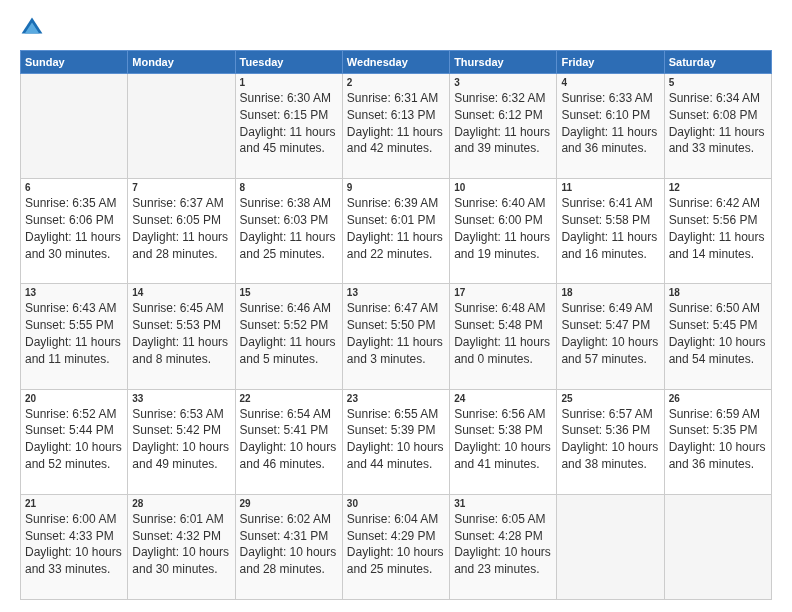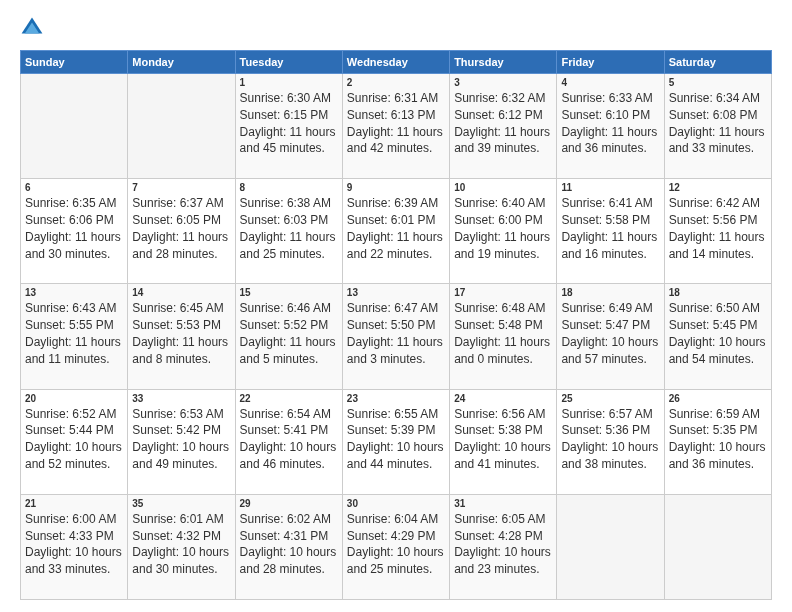--- a/index.html
+++ b/index.html
@@ -301,21 +301,21 @@
         </td>
         </tr>
         <tr>
           <td>
           <span class="day-number">21</span>
           <div class="day-info">
             Sunrise: 6:00 AM<br>Sunset: 4:33 PM<br>Daylight: 10 hours and 33 minutes.
           </div>
         </td>
           <td>
-          <span class="day-number">35</span>
+          <span class="day-number">28</span>
           <div class="day-info">
             Sunrise: 6:01 AM<br>Sunset: 4:32 PM<br>Daylight: 10 hours and 30 minutes.
           </div>
         </td>
           <td>
           <span class="day-number">29</span>
           <div class="day-info">
             Sunrise: 6:02 AM<br>Sunset: 4:31 PM<br>Daylight: 10 hours and 28 minutes.
           </div>
         </td>

